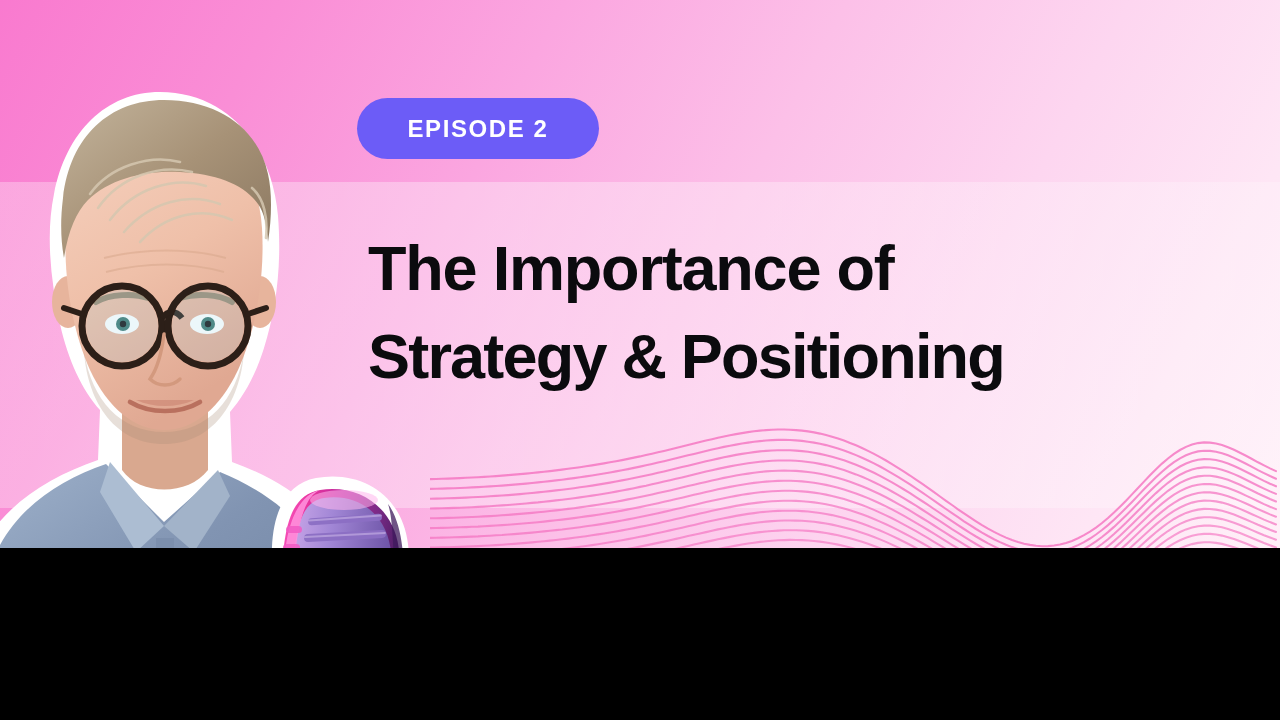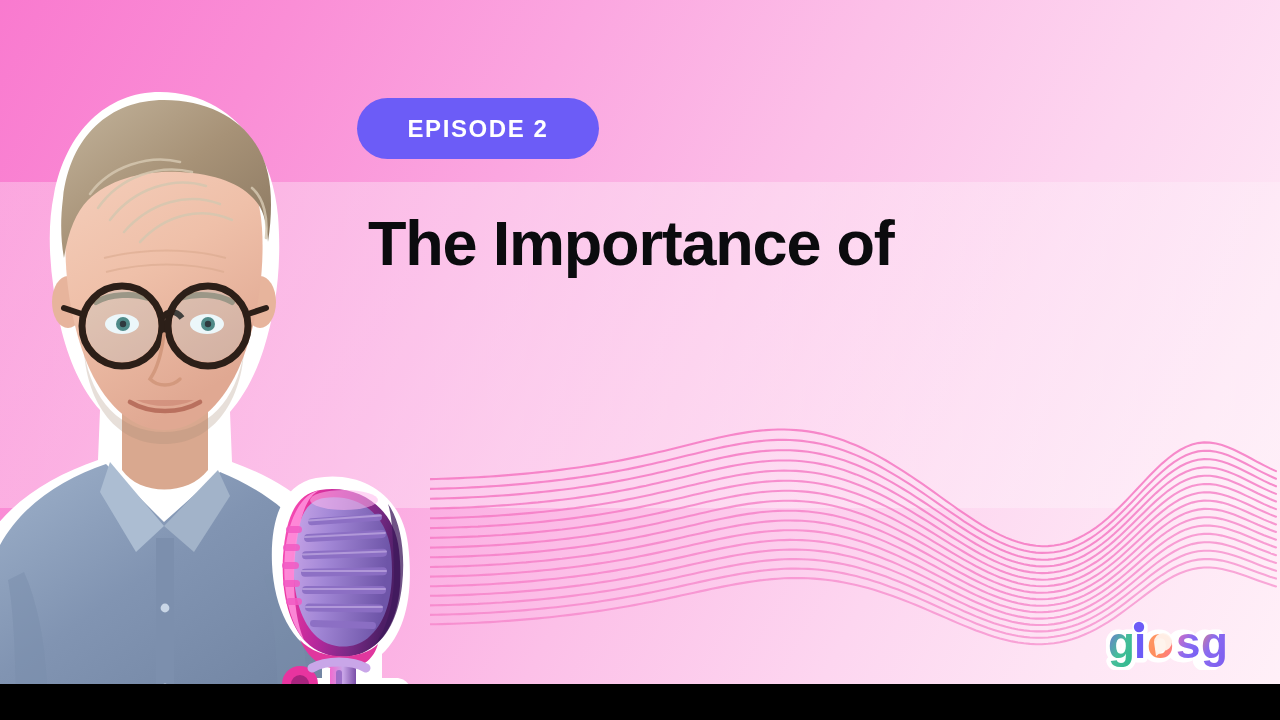--- a/index.html
+++ b/index.html
@@ -3,21 +3,21 @@
 <meta charset="utf-8">
 <style>
   html, body {
     margin: 0;
     padding: 0;
     background: #000;
   }
   #stage {
     position: relative;
     width: 1280px;
-    height: 684px;
+    height: 548px;
     overflow: hidden;
     font-family: "Liberation Sans", sans-serif;
     background: #FBA8DC;
   }
 
   
   .bg-base {
     position: absolute;
     inset: 0;
     background:
@@ -73,21 +73,21 @@
     font-size: 24px;
     font-weight: 700;
     letter-spacing: 1.6px;
     font-family: "Liberation Sans", sans-serif;
   }
 
   
   .headline {
     position: absolute;
     left: 368px;
-    top: 199px;
+    top: 224px;
     width: 880px;
     color: #0B0B0E;
     font-family: "Liberation Sans", sans-serif;
     font-weight: 700;
     font-size: 63px;
     line-height: 88px;
     letter-spacing: -1.2px;
   }
   .headline .ln { display: block; white-space: nowrap; }
   .headline .ln2 { letter-spacing: -1.8px; }
@@ -152,20 +152,21 @@
         </g>
     </svg>
   </div>
 
   <div class="badge">
     <span class="badge-label">EPISODE 2</span>
   </div>
 
   <div class="headline">
     <span class="ln ln1">The Importance of</span>
+    <span class="ln ln2">Strategy &amp; Positioning</span>
   </div>
 
   <div class="person">
     <svg viewBox="0 0 400 668" aria-hidden="true">
       <defs>
         <linearGradient id="shirtG" x1="0" y1="0" x2="1" y2="1">
           <stop offset="0%" stop-color="#9FB2CB"></stop>
           <stop offset="45%" stop-color="#8194B2"></stop>
           <stop offset="100%" stop-color="#6E819F"></stop>
         </linearGradient>

